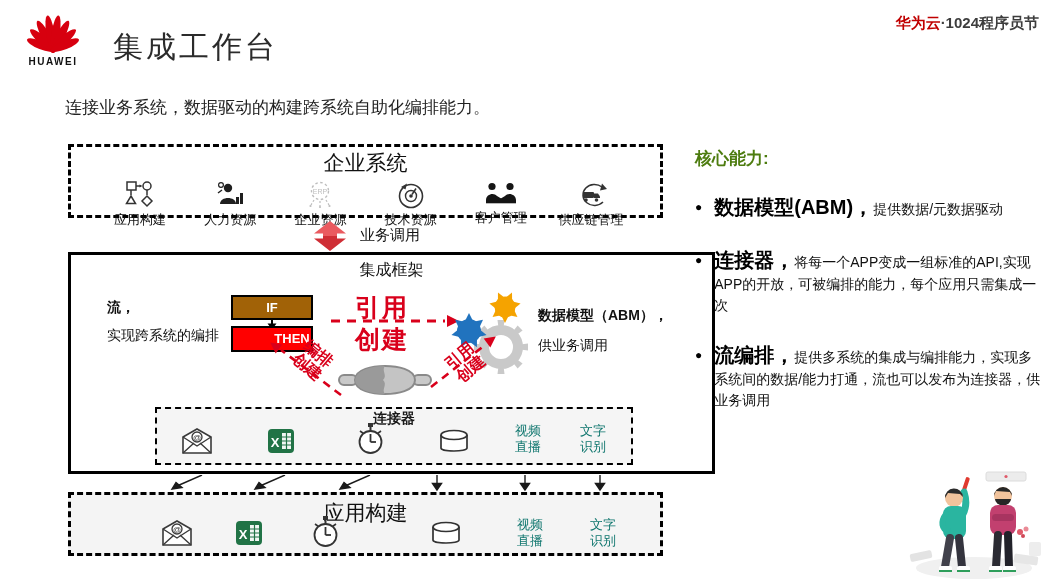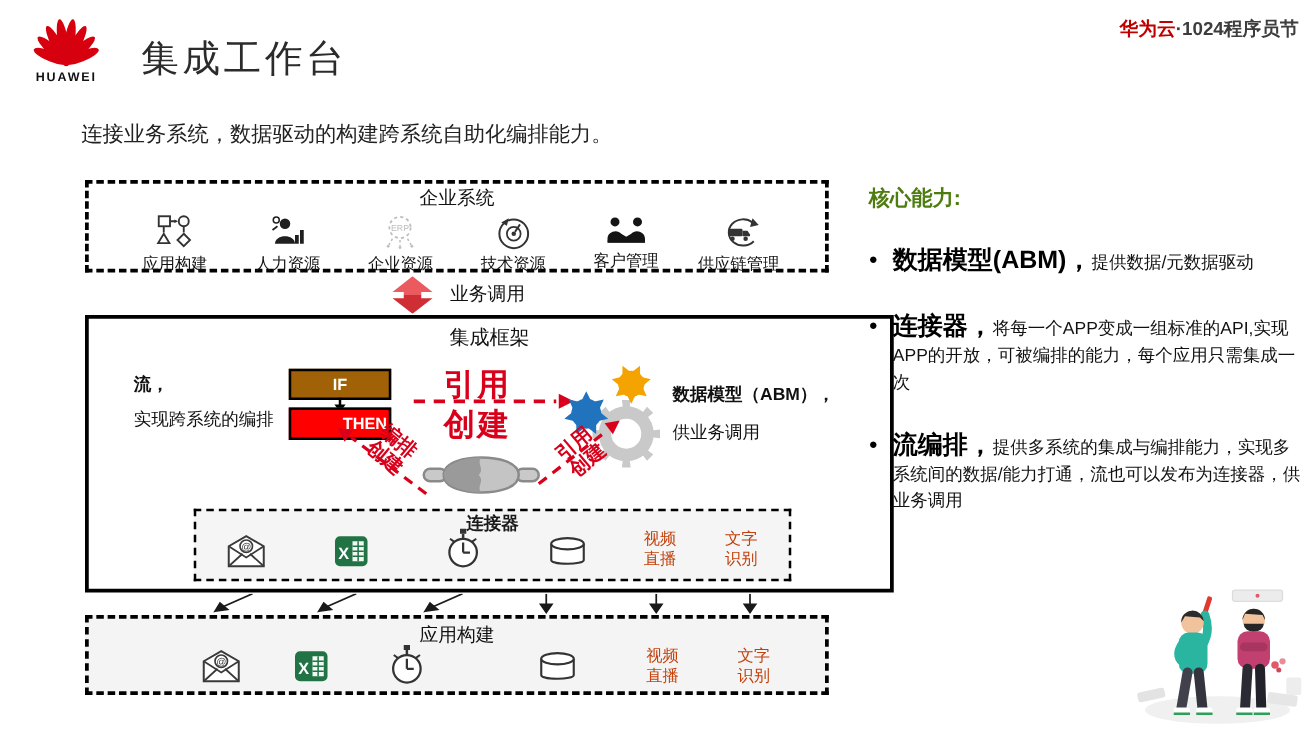--- a/index.html
+++ b/index.html
@@ -9,39 +9,39 @@
   
   .logo-caption{font-size:10px;font-weight:bold;letter-spacing:1.5px;color:#111;text-align:center;margin-top:-2px;}
   .page-title{font-size:30px;letter-spacing:3px;color:#2b2b2b;}
   .event-label{font-size:15px;font-weight:bold;}
   .event-brand{color:#c00000;}
   .event-rest{color:#3d3d3d;}
   .subtitle{font-size:17px;color:#222;}
   
   .dashed-box{border:3px dashed #000;box-sizing:border-box;}
   .solid-box{border:3px solid #000;box-sizing:border-box;background:#fff;}
-  .box-title{text-align:center;font-size:15px;color:#111;}
+  .box-title{text-align:center;font-size:21px;color:#111;}
   
   .ent-items{display:flex;justify-content:space-between;padding:0 24px;margin-top:3px;}
   .ent-item{width:94px;text-align:center;}
   .ent-item svg{display:block;margin:0 auto;}
   .ent-label{font-size:13px;margin-top:1px;color:#111;}
   
   .flow-term{font-size:14px;font-weight:bold;color:#111;}
   .flow-desc{font-size:14px;color:#111;}
   .rule-box{box-sizing:border-box;border:2px solid #000;color:#fff;font-weight:bold;font-size:13px;text-align:center;line-height:21px;}
   .if-box{background:#a16207;}
   .then-box{background:#f00;padding-left:40px;}
   .big-red{color:#d9001b;font-weight:bold;font-size:25px;text-align:center;letter-spacing:2px;}
   .rot-label{color:#d9001b;font-weight:bold;font-size:16px;line-height:17px;text-align:center;}
   .dm-term{font-size:14px;font-weight:bold;color:#111;}
   .dm-desc{font-size:14px;color:#111;}
   .sub-box{background:#f5f5f5;border:2.5px dashed #000;box-sizing:border-box;}
   .conn-title{font-size:14px;font-weight:bold;text-align:center;}
-  .two-line{font-size:13px;line-height:16px;text-align:center;color:#c2410c;}
+  .two-line{font-size:13px;line-height:16px;text-align:center;color:#0f766e;}
   .apps-box{background:#f4f4f4;}
   
   .cap-heading{font-size:17px;font-weight:bold;color:#4d7c0f;}
   .cap-bullet{display:flex;align-items:flex-start;}
   .cap-marker{font-size:12px;margin-right:12px;margin-top:6px;color:#000;}
   .cap-term{font-size:20px;font-weight:bold;color:#000;}
   .cap-desc{font-size:14px;line-height:1.5;color:#111;}
 </style>
 </head>
 <body>

